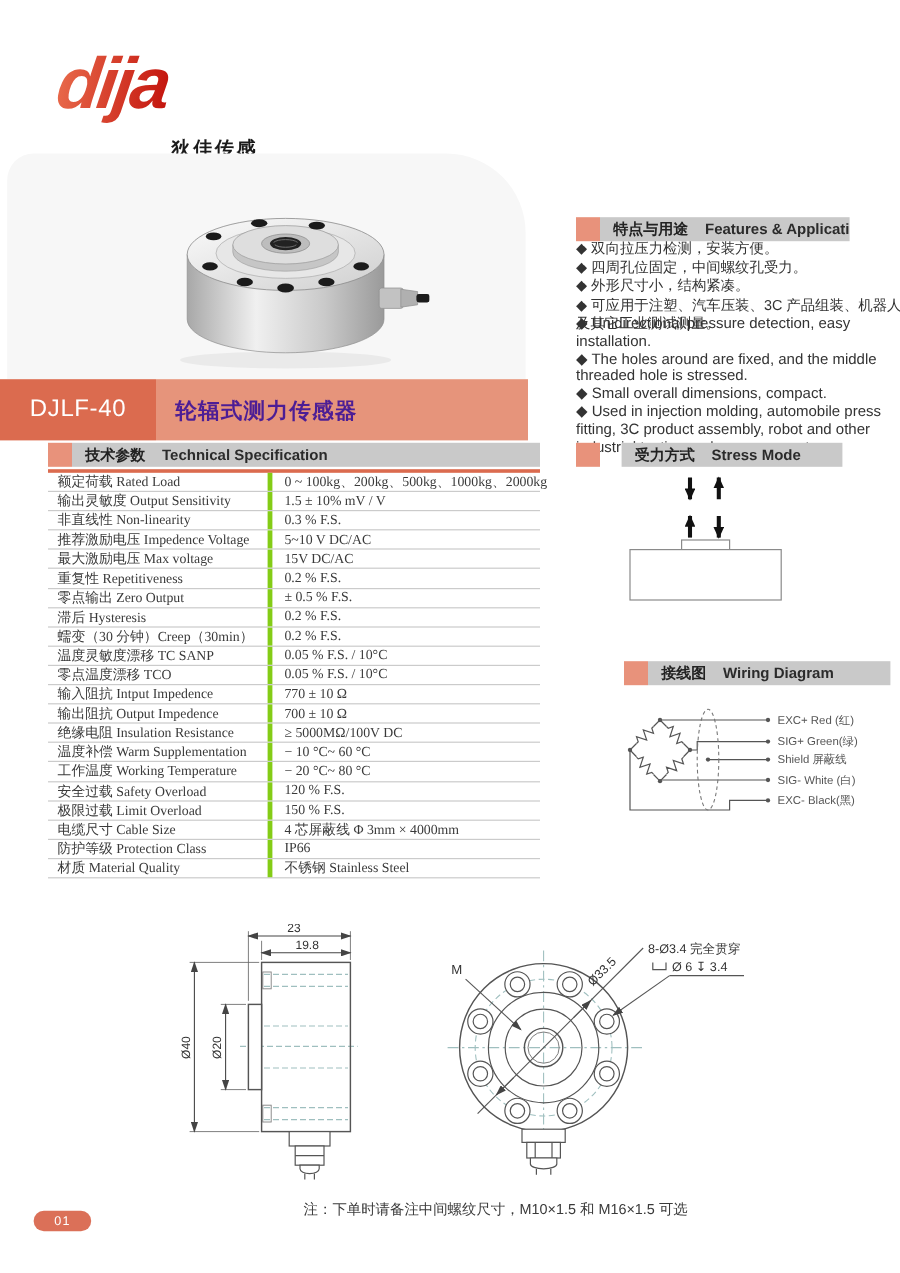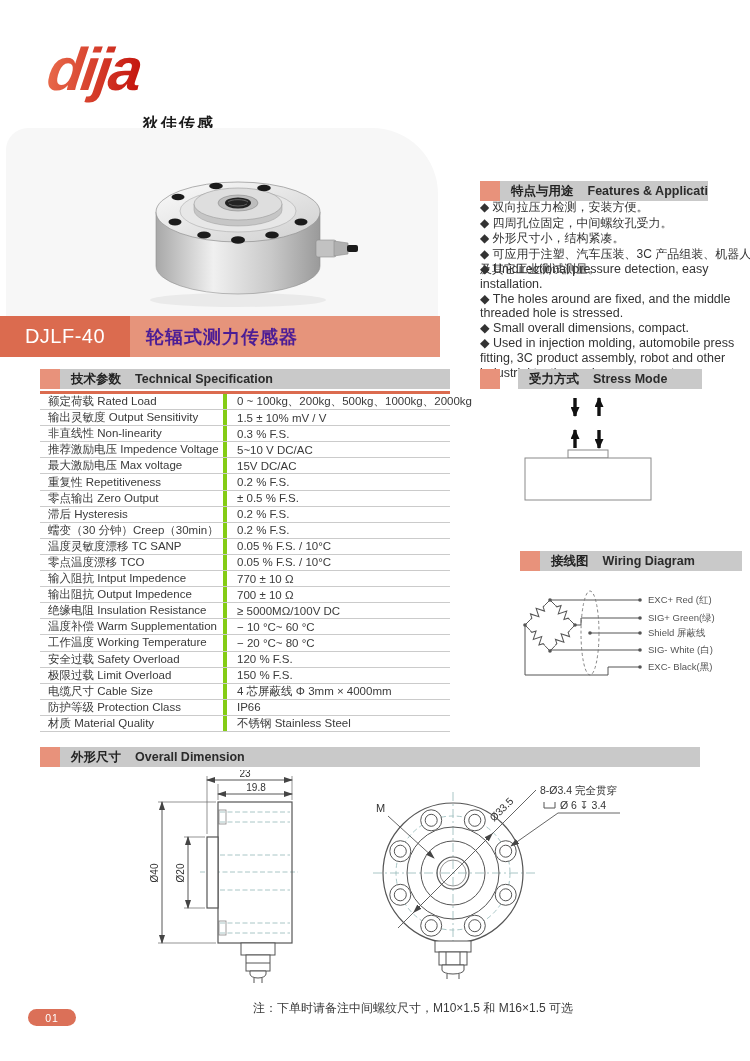--- a/index.html
+++ b/index.html
@@ -7,37 +7,37 @@
         font-family:"Liberation Sans","DejaVu Sans",sans-serif;color:#333;}
   
   .logo-wrap{position:absolute;left:40px;top:28px;width:200px;height:84px;}
   .logo-sub{position:absolute;left:103px;top:86px;font-size:16px;font-weight:bold;
             letter-spacing:2px;color:#1a1a1a;}
   
   .photo-card{position:absolute;left:6px;top:128px;width:432px;height:188px;
               background:#f7f7f7;border-radius:22px 66px 0 0;}
   .photo-svg{position:absolute;left:112px;top:24px;}
   
-  .banner{position:absolute;left:0;top:316px;width:440px;height:41px;display:flex;}
+  .banner{position:absolute;left:0;top:316px;width:440px;height:51px;display:flex;}
   .banner-model{width:130px;background:var(--accent);color:#fff;font-size:20px;
                 display:flex;align-items:center;justify-content:center;letter-spacing:0.5px;}
   .banner-name{flex:1;background:var(--accent-light);color:#4c1d95;font-size:18px;font-weight:bold;
                display:flex;align-items:center;padding-left:16px;letter-spacing:1px;}
   
   .sec-h{position:absolute;height:20px;display:flex;align-items:stretch;}
   .sec-sq{width:20px;background:var(--marker);flex:none;}
   .sec-bar{flex:1;background:var(--bar-gray);display:flex;align-items:center;
            padding-left:11px;gap:14px;white-space:nowrap;overflow:hidden;}
   .sec-zh{font-size:12.5px;font-weight:bold;color:#222;}
   .sec-en{font-size:12.5px;font-weight:bold;color:#2b2b2b;}
   
   .spec-table{position:absolute;left:40px;top:391px;width:410px;
               border-top:3px solid var(--accent);}
   .spec-row{height:16.1px;display:flex;align-items:center;border-bottom:1px solid #cbcbcb;
-            box-sizing:border-box;font-size:11.5px;color:#3a3a3a;}
+            box-sizing:border-box;font-size:11.5px;color:#3a3a3a;font-family:Liberation Serif, serif;}
   .spec-label{width:175px;flex:none;padding-left:8px;white-space:nowrap;overflow:hidden;}
   .spec-value{flex:1;border-left:4px solid #84cc16;padding-left:10px;height:100%;
               display:flex;align-items:center;white-space:nowrap;}
   
   .feat-list{position:absolute;width:272px;}
   .feat-zh{left:480px;top:200px;font-size:12px;line-height:15.5px;color:#333;}
   .feat-en{left:480px;top:262px;font-size:12.5px;line-height:14.8px;color:#333;}
   .feat-item{margin:0;}
   
   .abs{position:absolute;}
@@ -312,27 +312,20 @@
     <ellipse cx="100" cy="53" rx="9" ry="42" fill="none" stroke="#777" stroke-width="0.9" stroke-dasharray="3 2.5"></ellipse>
     <g font-size="9.5" fill="#555">
       <text x="158" y="23">EXC+ Red (红)</text>
       <text x="158" y="41">SIG+ Green(绿)</text>
       <text x="158" y="56">Shield 屏蔽线</text>
       <text x="158" y="73">SIG- White (白)</text>
       <text x="158" y="90">EXC- Black(黑)</text>
     </g>
   </svg>
 
-  <div class="sec-h" style="left:40px;top:747px;width:660px;">
-    <span class="sec-sq"></span>
-    <span class="sec-bar">
-      <span class="sec-zh">外形尺寸</span>
-      <span class="sec-en">Overall Dimension</span>
-    </span>
-  </div>
 
   <svg class="abs" style="left:140px;top:770px;" width="220" height="228" viewBox="0 0 220 228">
     <defs>
       <marker id="da" markerWidth="9" markerHeight="6" refX="8" refY="3" orient="auto-start-reverse" markerUnits="userSpaceOnUse">
         <path d="M0,0 L9,3 L0,6 Z" fill="#444"></path>
       </marker>
     </defs>
     <g stroke="#9fbfbf" stroke-width="0.9" stroke-dasharray="5 2.5">
       <line x1="80" y1="42" x2="150" y2="42"></line>
         <line x1="80" y1="52" x2="150" y2="52"></line>

